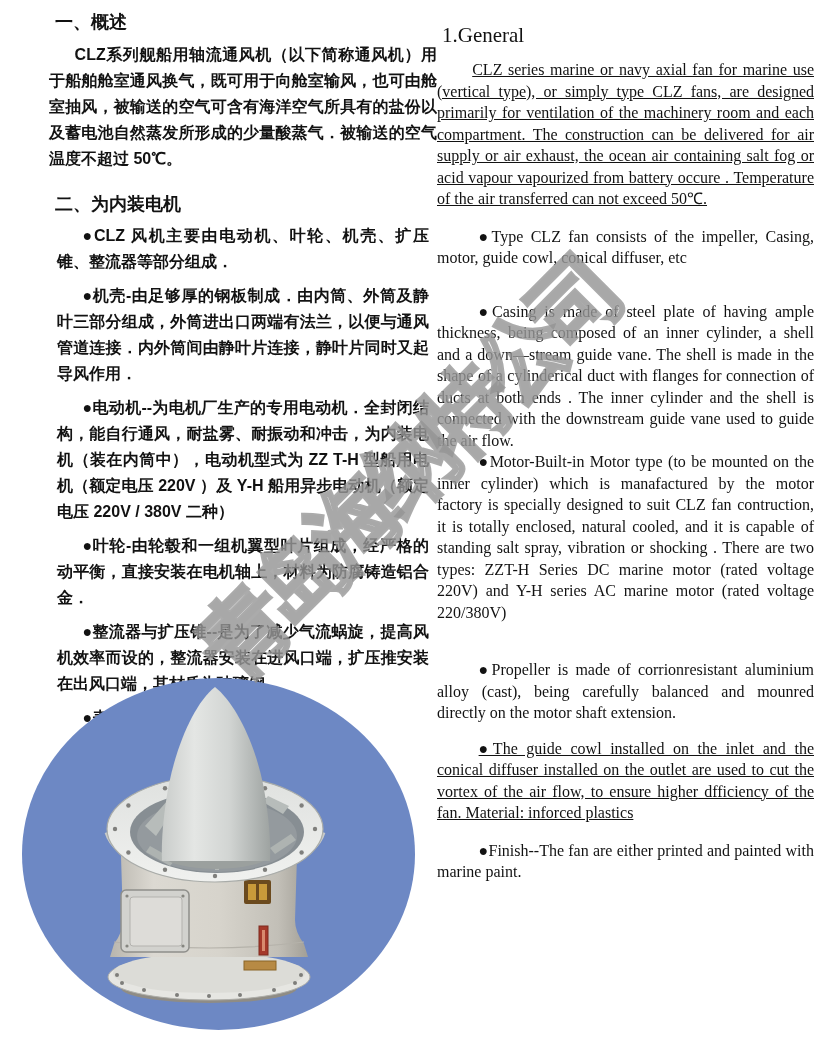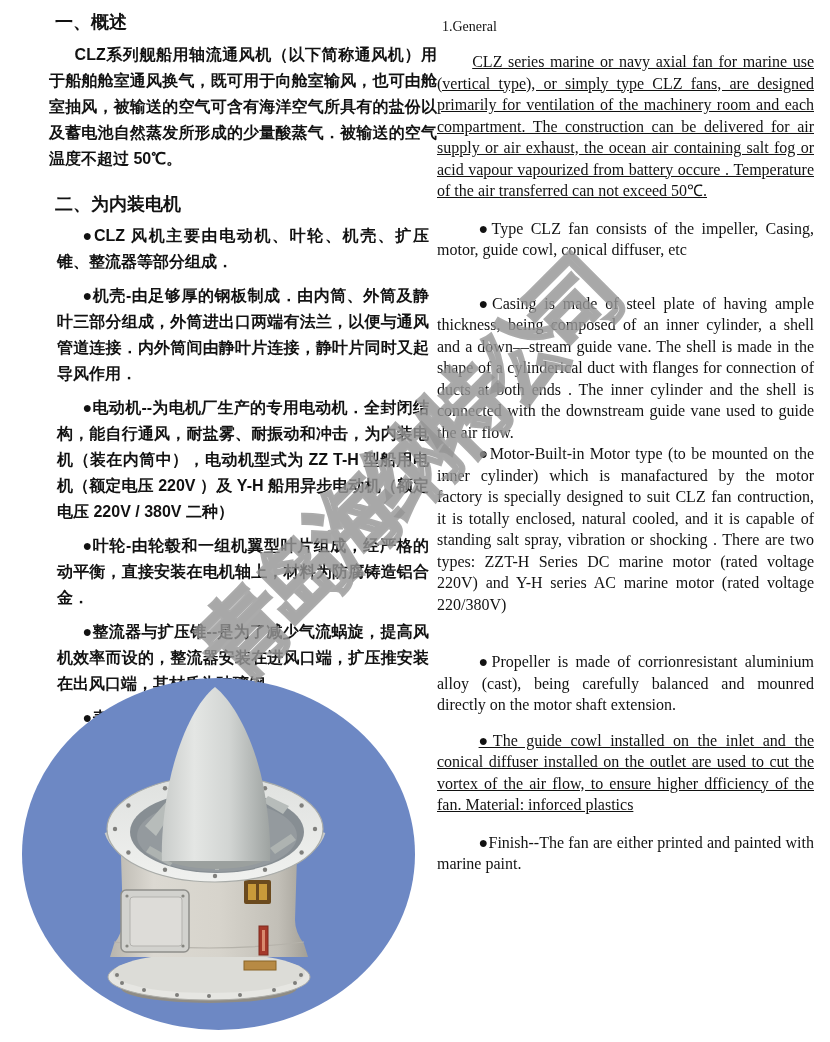--- a/index.html
+++ b/index.html
@@ -19,21 +19,21 @@
   .zh-p  { margin:8px 0 0 0; text-indent:1.6em; }
   .zh-h2 { margin-top:20px; }
   .zh-b  { margin:8px; text-indent:1.6em; }
   .zh-b.first { margin-top:7px; }
 
   
   .col-en {
     position:absolute; left:437px; top:8px; width:377px; z-index:1;
     font-size:16px; line-height:21.5px; text-align:justify;
   }
-  .en-h { font-size:14px; line-height:22px; font-weight:400; margin:8px 0 0 5px; }
+  .en-h { font-size:21px; line-height:22px; font-weight:400; margin:16px 0 0 5px; }
   .en-p { margin:13px 0 0 0; text-indent:2.2em;text-decoration:underline; }
   .en-h2 { margin-top:28px; }
   .en-b { margin:0; text-indent:2.6em; }
   .en-b.g16 { margin-top:16px; }
   .en-b.g32 { margin-top:32px; }
   .en-b.g36 { margin-top:36px; }
   .en-b.g14 { margin-top:14px;text-decoration:underline; }
   .en-b.g6  { margin-top:16px; }
 
   

